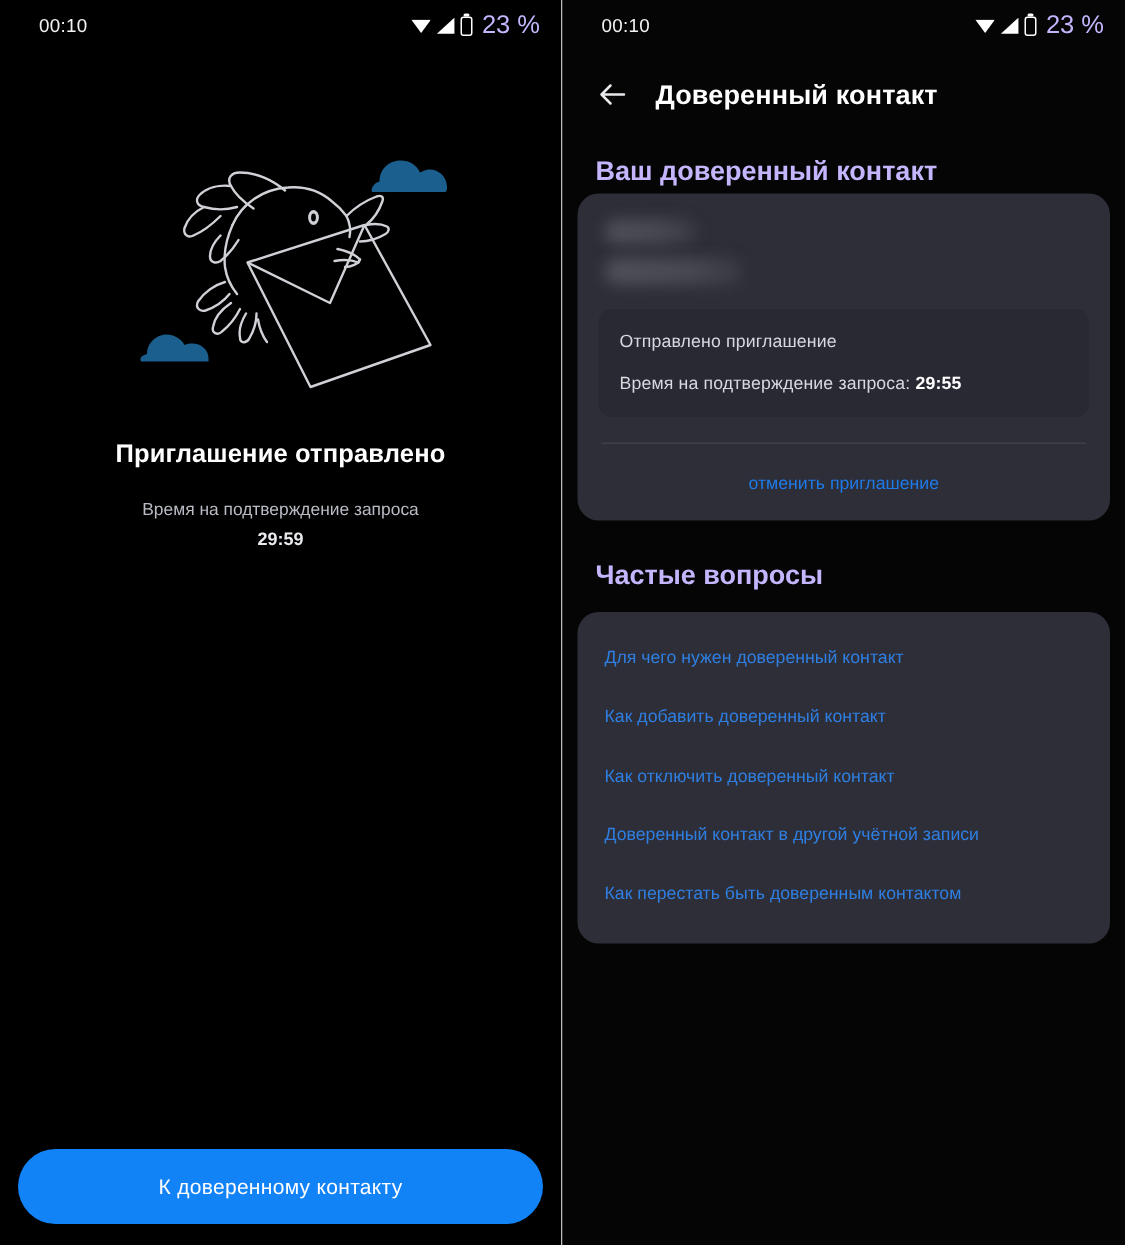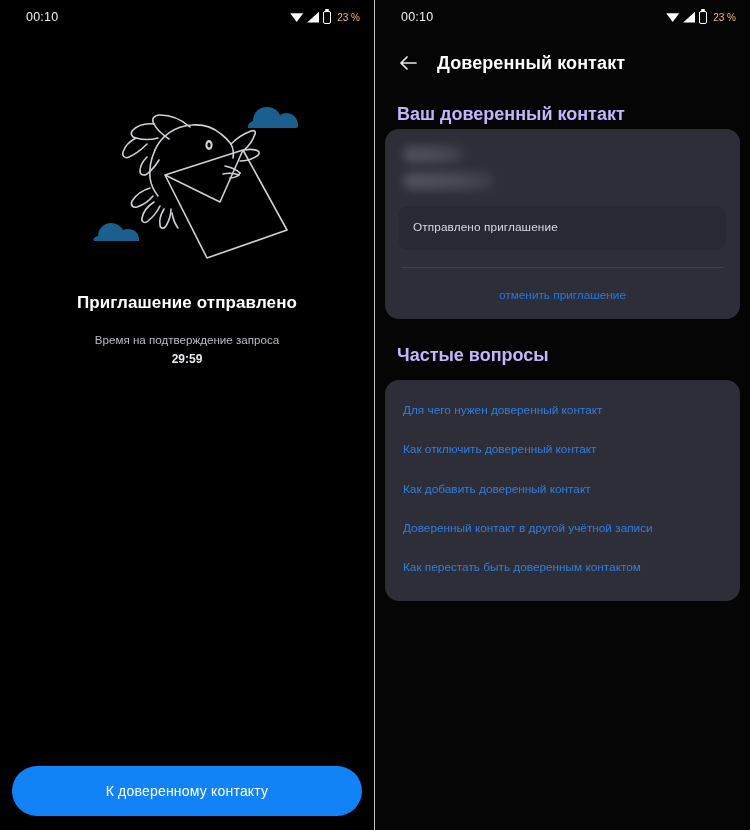--- a/index.html
+++ b/index.html
@@ -42,22 +42,22 @@
     font-size: 12.5px;
     font-weight: 400;
     letter-spacing: .2px;
   }
   .status-icons {
     display: flex;
     align-items: center;
     gap: 4px;
   }
   .status-pct {
-    color: #fdba74;
-    font-size: 10px;
+    color: #c4b5fd;
+    font-size: 17px;
     margin-left: 2px;
   }
   .ico-wifi {
     width: 13px; height: 10px;
     background: #fff;
     clip-path: polygon(0 12%, 100% 12%, 50% 100%);
   }
   .ico-signal {
     width: 12px; height: 11px;
     background: #fff;
@@ -324,32 +324,36 @@
     </div>
 
     <div class="section-title">Ваш доверенный контакт</div>
 
     <div class="card">
       <div class="redact one"></div>
       <div class="redact two"></div>
 
       <div class="inner-panel">
         <div class="inner-line">Отправлено приглашение</div>
+        <div class="inner-line">
+          <span>Время на подтверждение запроса:</span>
+          <b>29:55</b>
+        </div>
       </div>
 
       <div class="card-divider"></div>
       <div class="card-link-row">
         <a class="card-link" href="#">отменить приглашение</a>
       </div>
     </div>
 
     <div class="section-title faq-title">Частые вопросы</div>
 
     <div class="card faq">
       <a class="faq-item" href="#">Для чего нужен доверенный контакт</a>
+      <a class="faq-item" href="#">Как добавить доверенный контакт</a>
       <a class="faq-item" href="#">Как отключить доверенный контакт</a>
-      <a class="faq-item" href="#">Как добавить доверенный контакт</a>
       <a class="faq-item" href="#">Доверенный контакт в другой учётной записи</a>
       <a class="faq-item" href="#">Как перестать быть доверенным контактом</a>
     </div>
 
   </div>
 </div>
 
 </body></html>

